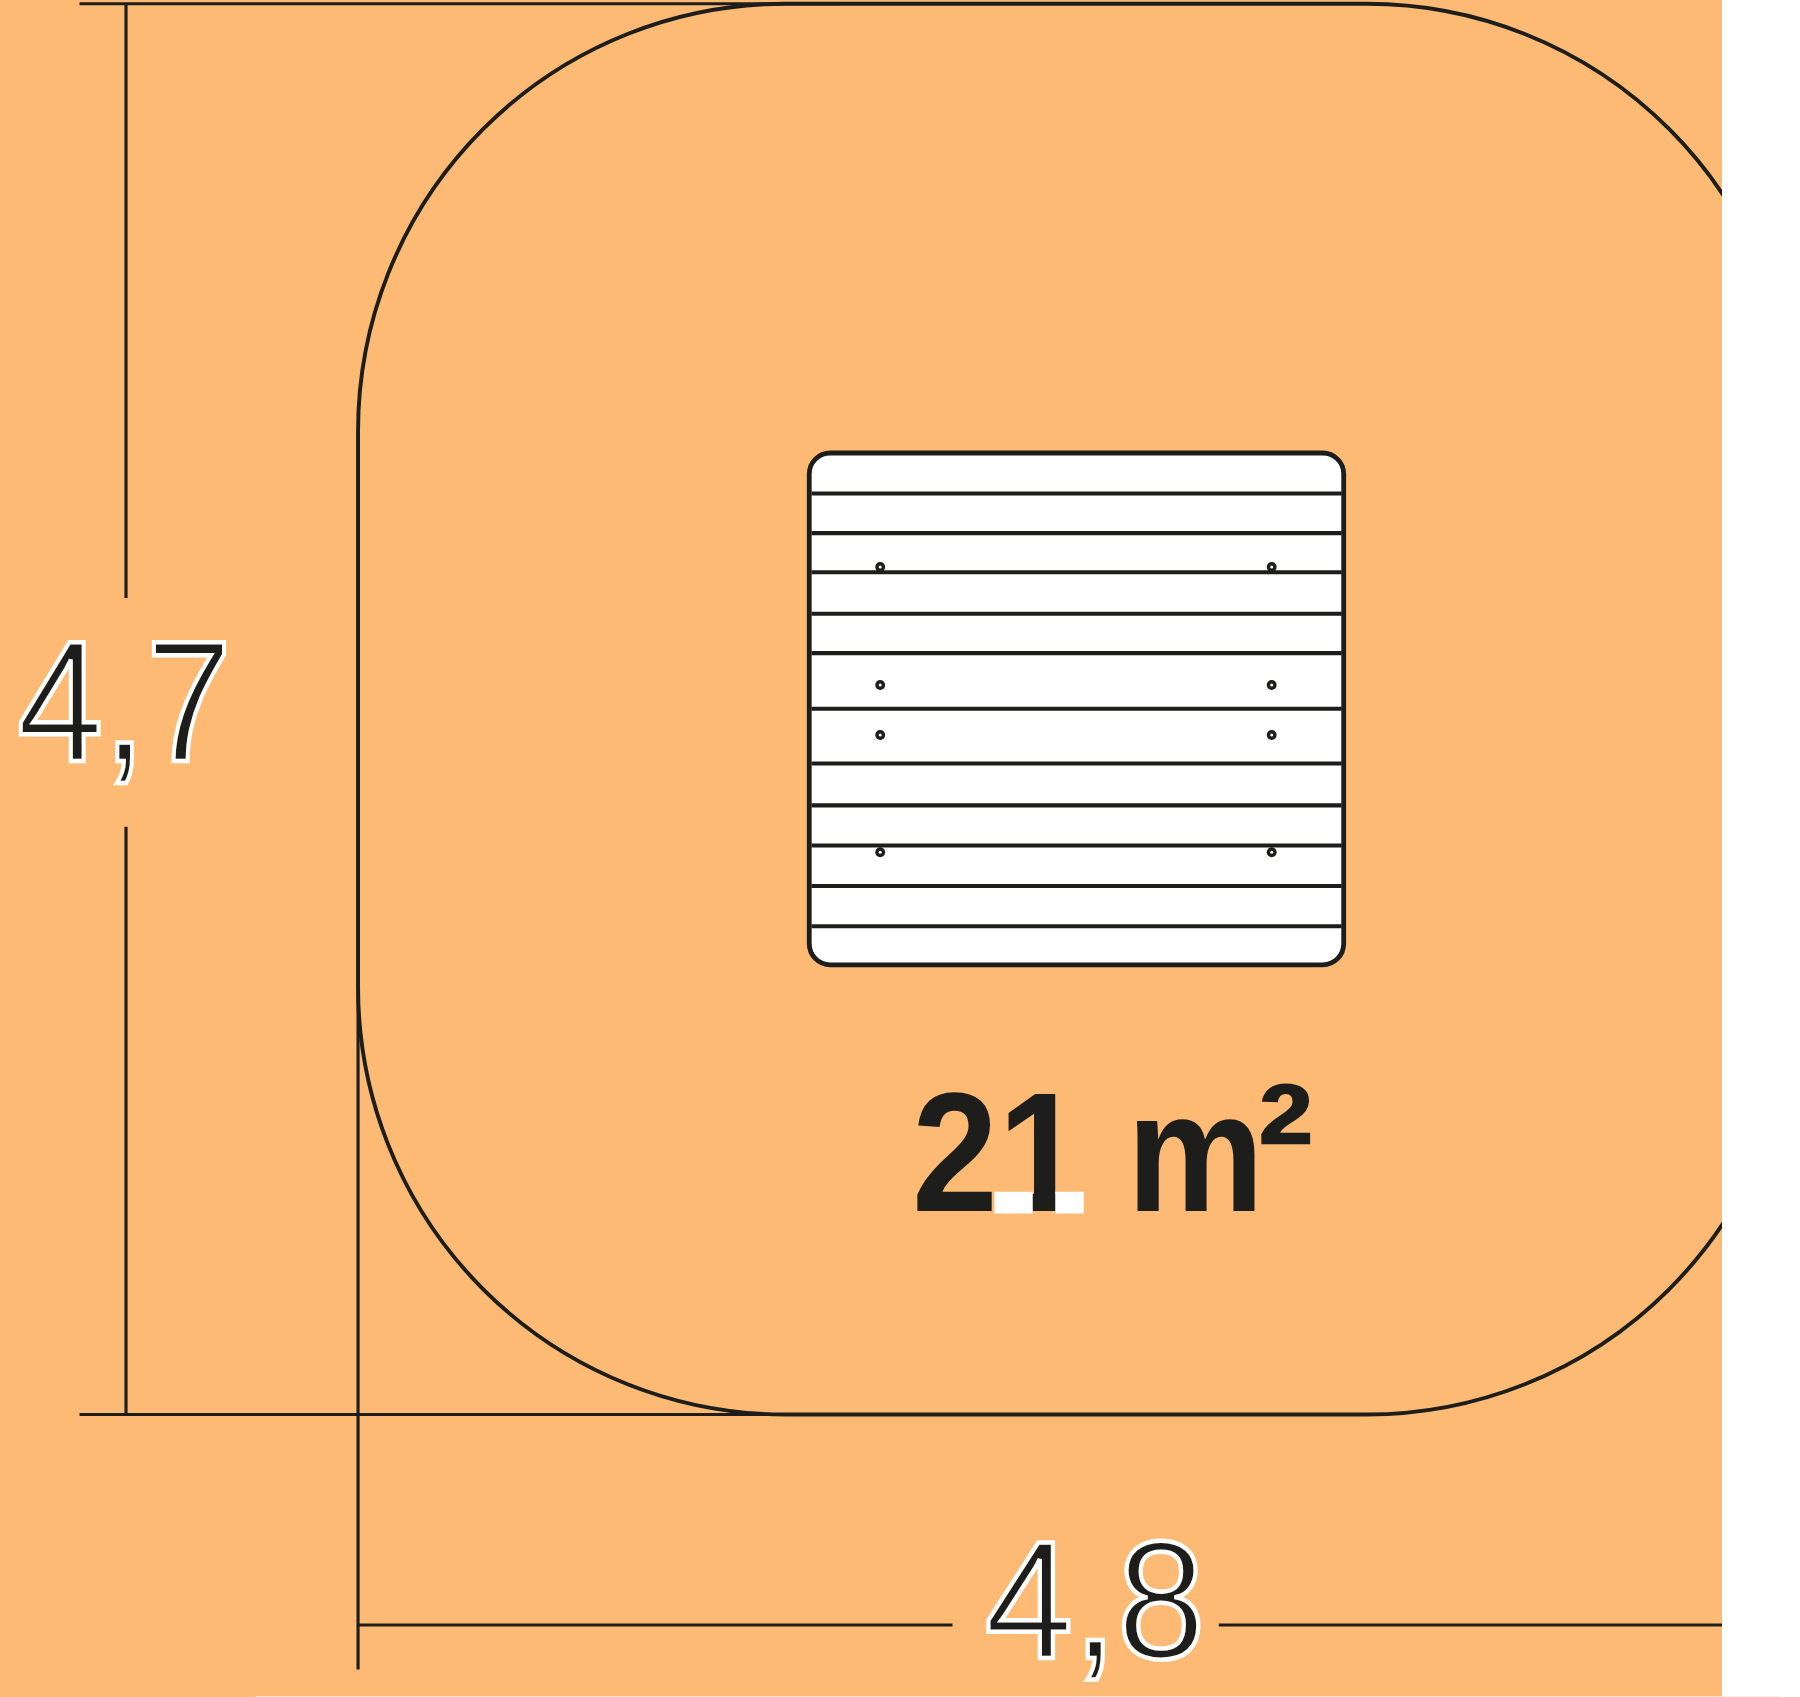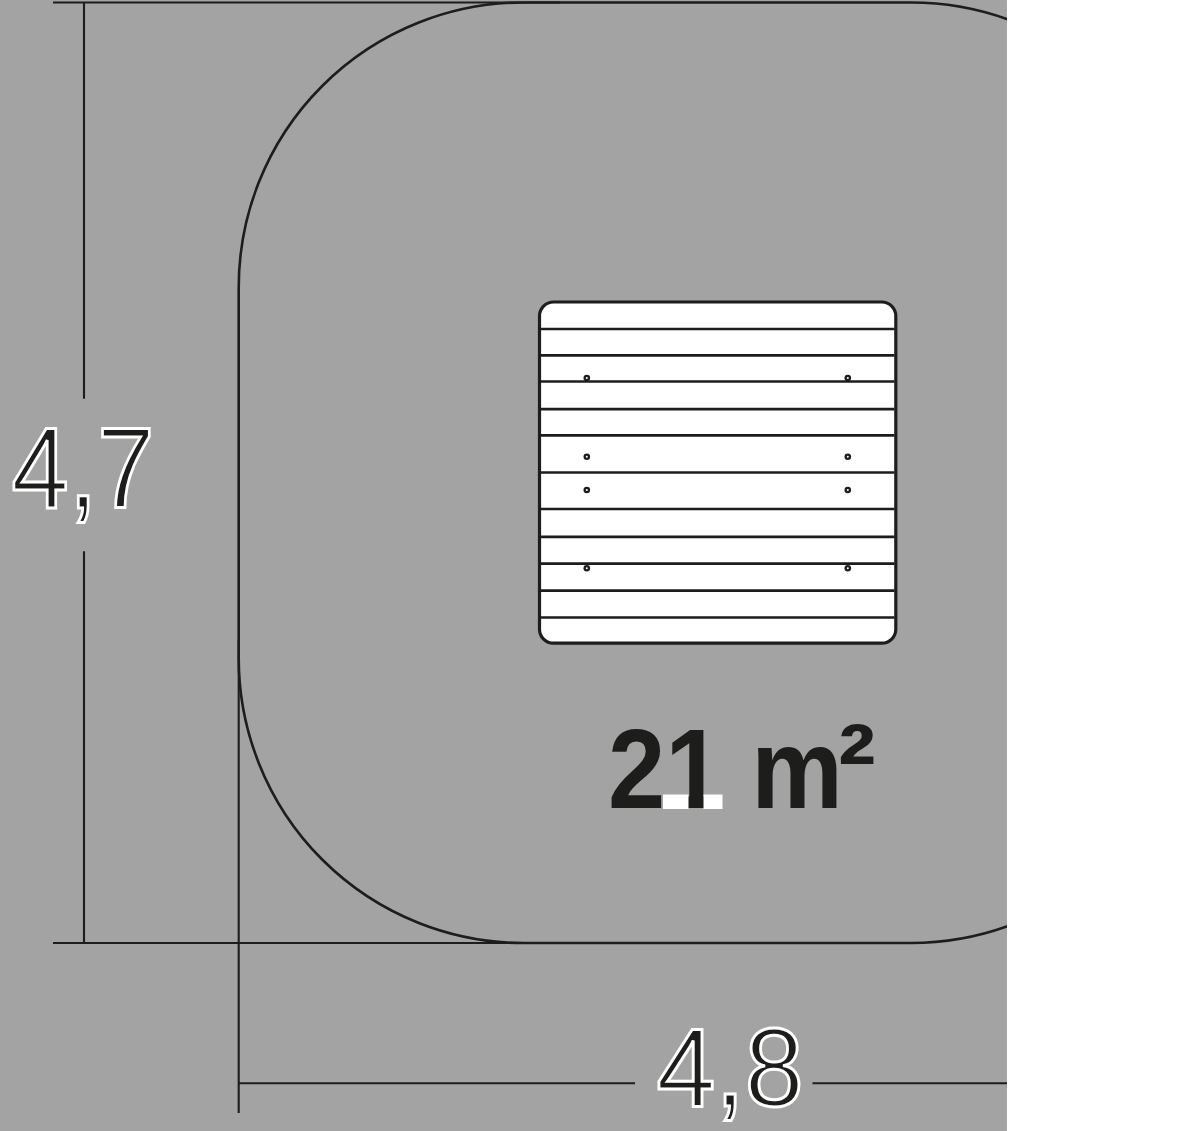--- a/index.html
+++ b/index.html
@@ -1,16 +1,16 @@
 <!DOCTYPE html>
 <html><head>
 <meta charset="utf-8">
 <style>
   html,body{margin:0;padding:0;background:#fff;}
-  .wrap{position:relative;width:1007px;height:1131px;background:#a3a3a3;overflow:hidden;}
+  .wrap{position:relative;width:1148px;height:1131px;background:#fdba74;overflow:hidden;}
   svg{position:absolute;left:0;top:0;}
   text{font-family:"Liberation Sans",sans-serif;fill:#1d1d1b;}
 </style>
 </head>
 <body>
 <div class="wrap">
 <svg width="1200" height="1131" viewBox="0 0 1200 1131">
 
   <rect x="238.7" y="2.5" width="957.5" height="940.5" rx="285" ry="285" fill="none" stroke="#1d1d1b" stroke-width="2.6"></rect>
 

